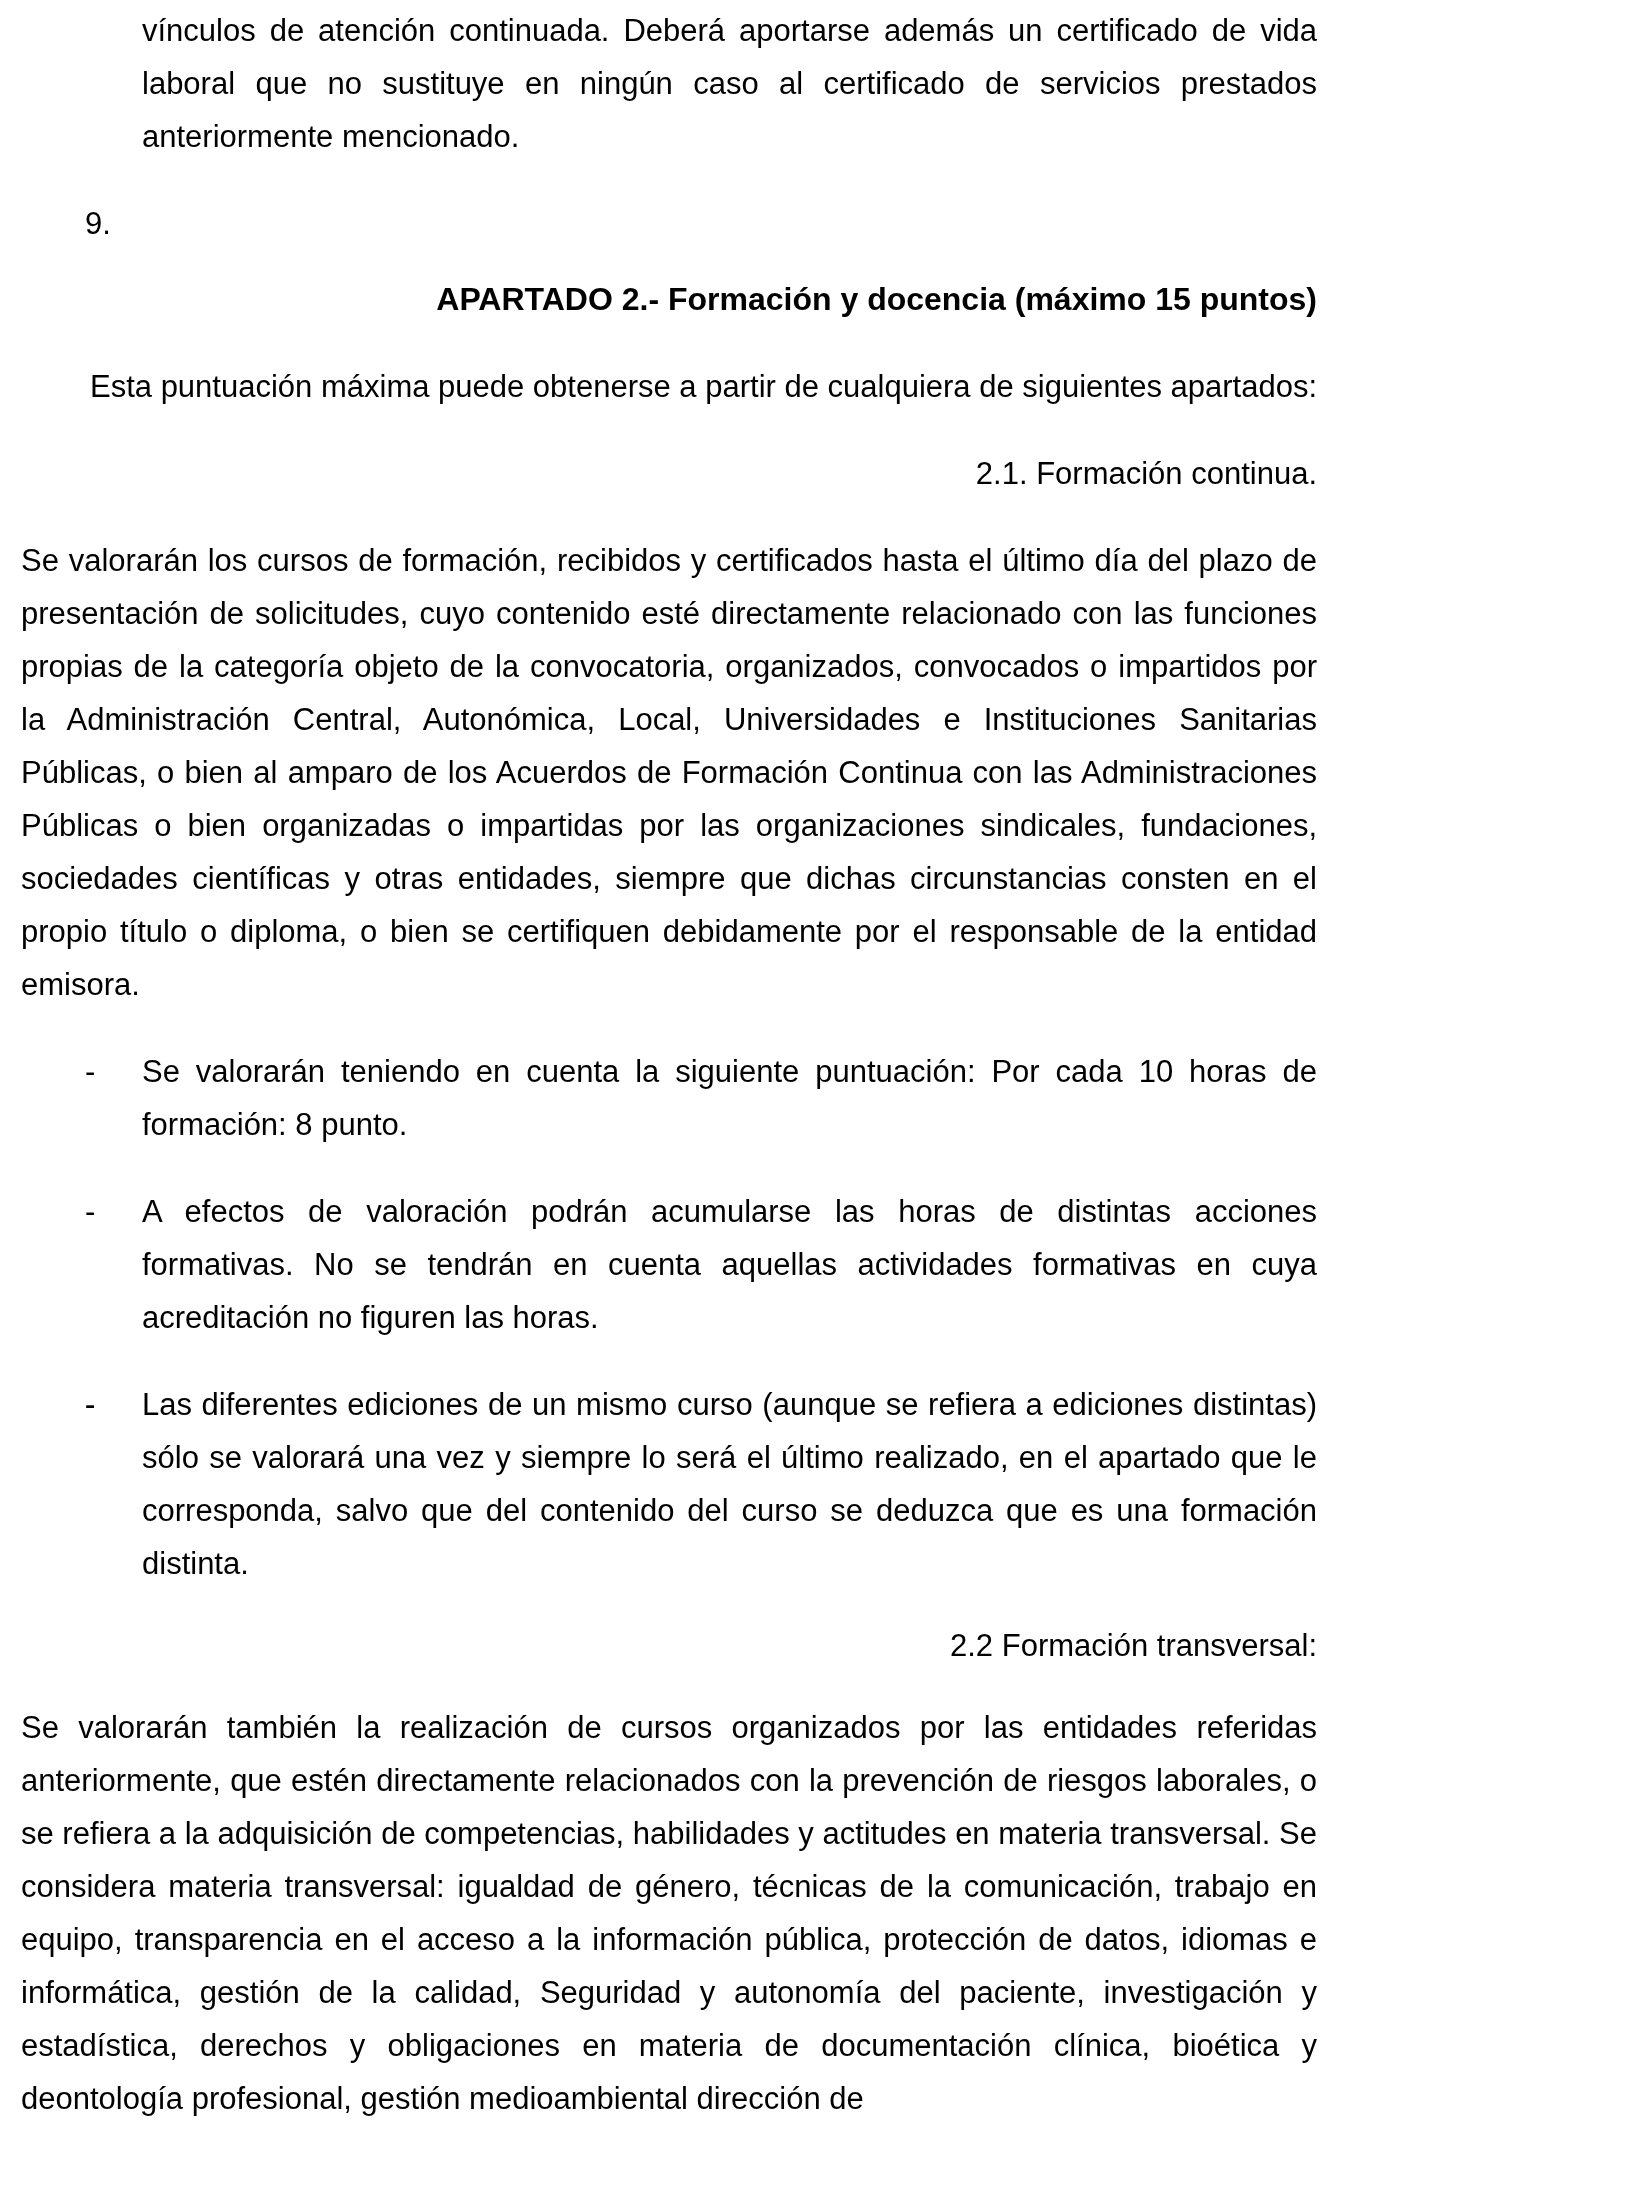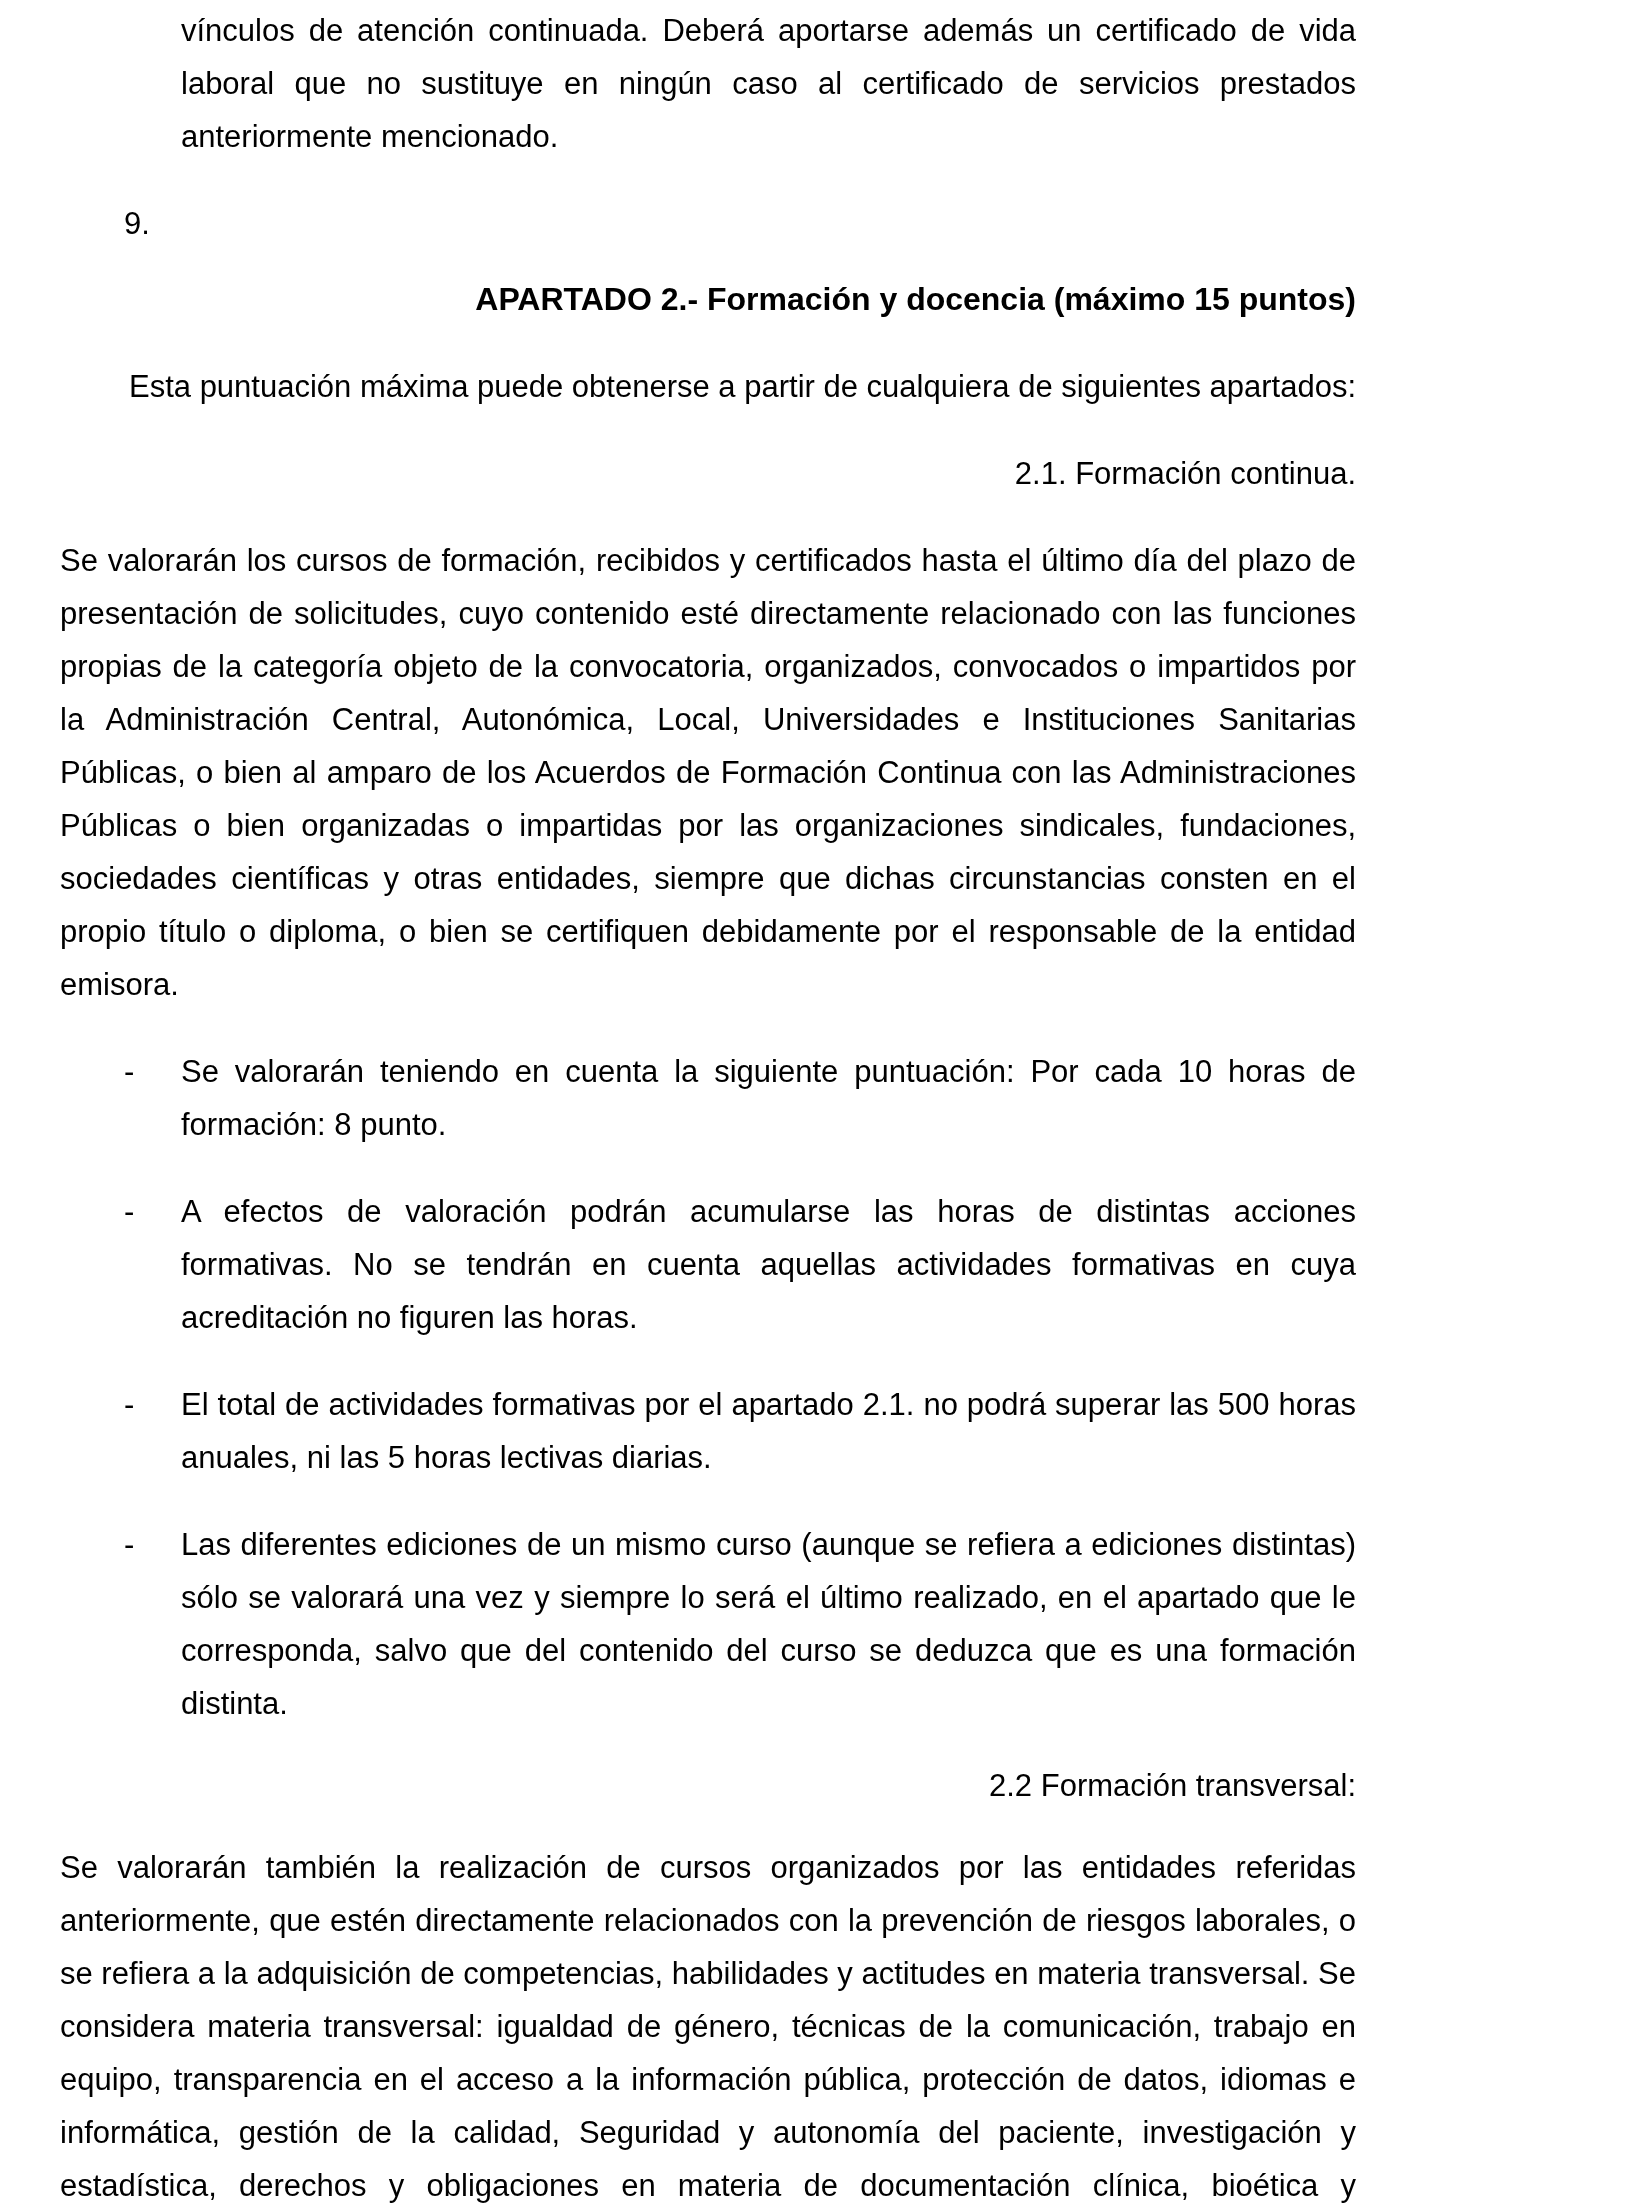--- a/index.html
+++ b/index.html
@@ -12,21 +12,20 @@
     width: 1341px;
     height: 2205px;
     box-sizing: border-box;
     background: #ffffff;
     color: #000000;
     font-family: "Liberation Sans", sans-serif;
     font-size: 31px;
     line-height: 53px;
     padding: 4.2px 24px 0 21px;
     overflow: hidden;
-    margin-left: 39px;
   }
   .para {
     margin: 0 0 34px 0;
     text-align: justify;
   }
   .plain {
     text-align: right;
   }
   
   .indent {
@@ -83,21 +82,20 @@
       <span>Se valorarán teniendo en cuenta la siguiente puntuación: Por cada 10 horas de formación: 8 punto.</span>
     </div>
 
     <div class="para indent bullet-item">
       <span class="marker">-</span>
       <span>A efectos de valoración podrán acumularse las horas de distintas acciones formativas. No se tendrán en cuenta aquellas actividades formativas en cuya acreditación no figuren las horas.</span>
     </div>
 
     <div class="para indent bullet-item">
       <span class="marker">-</span>
-      <span>El total de actividades formativas por el apartado 2.1. no podrá superar las 500 horas anuales, ni las 5 horas lectivas diarias.</span>
     </div>
 
     <div class="para indent bullet-item tight">
       <span class="marker">-</span>
       <span>Las diferentes ediciones de un mismo curso (aunque se refiera a ediciones distintas) sólo se valorará una vez y siempre lo será el último realizado, en el apartado que le corresponda, salvo que del contenido del curso se deduzca que es una formación distinta.</span>
     </div>
 
   </div>
 
   <p class="para plain tight">2.2 Formación transversal:</p>

